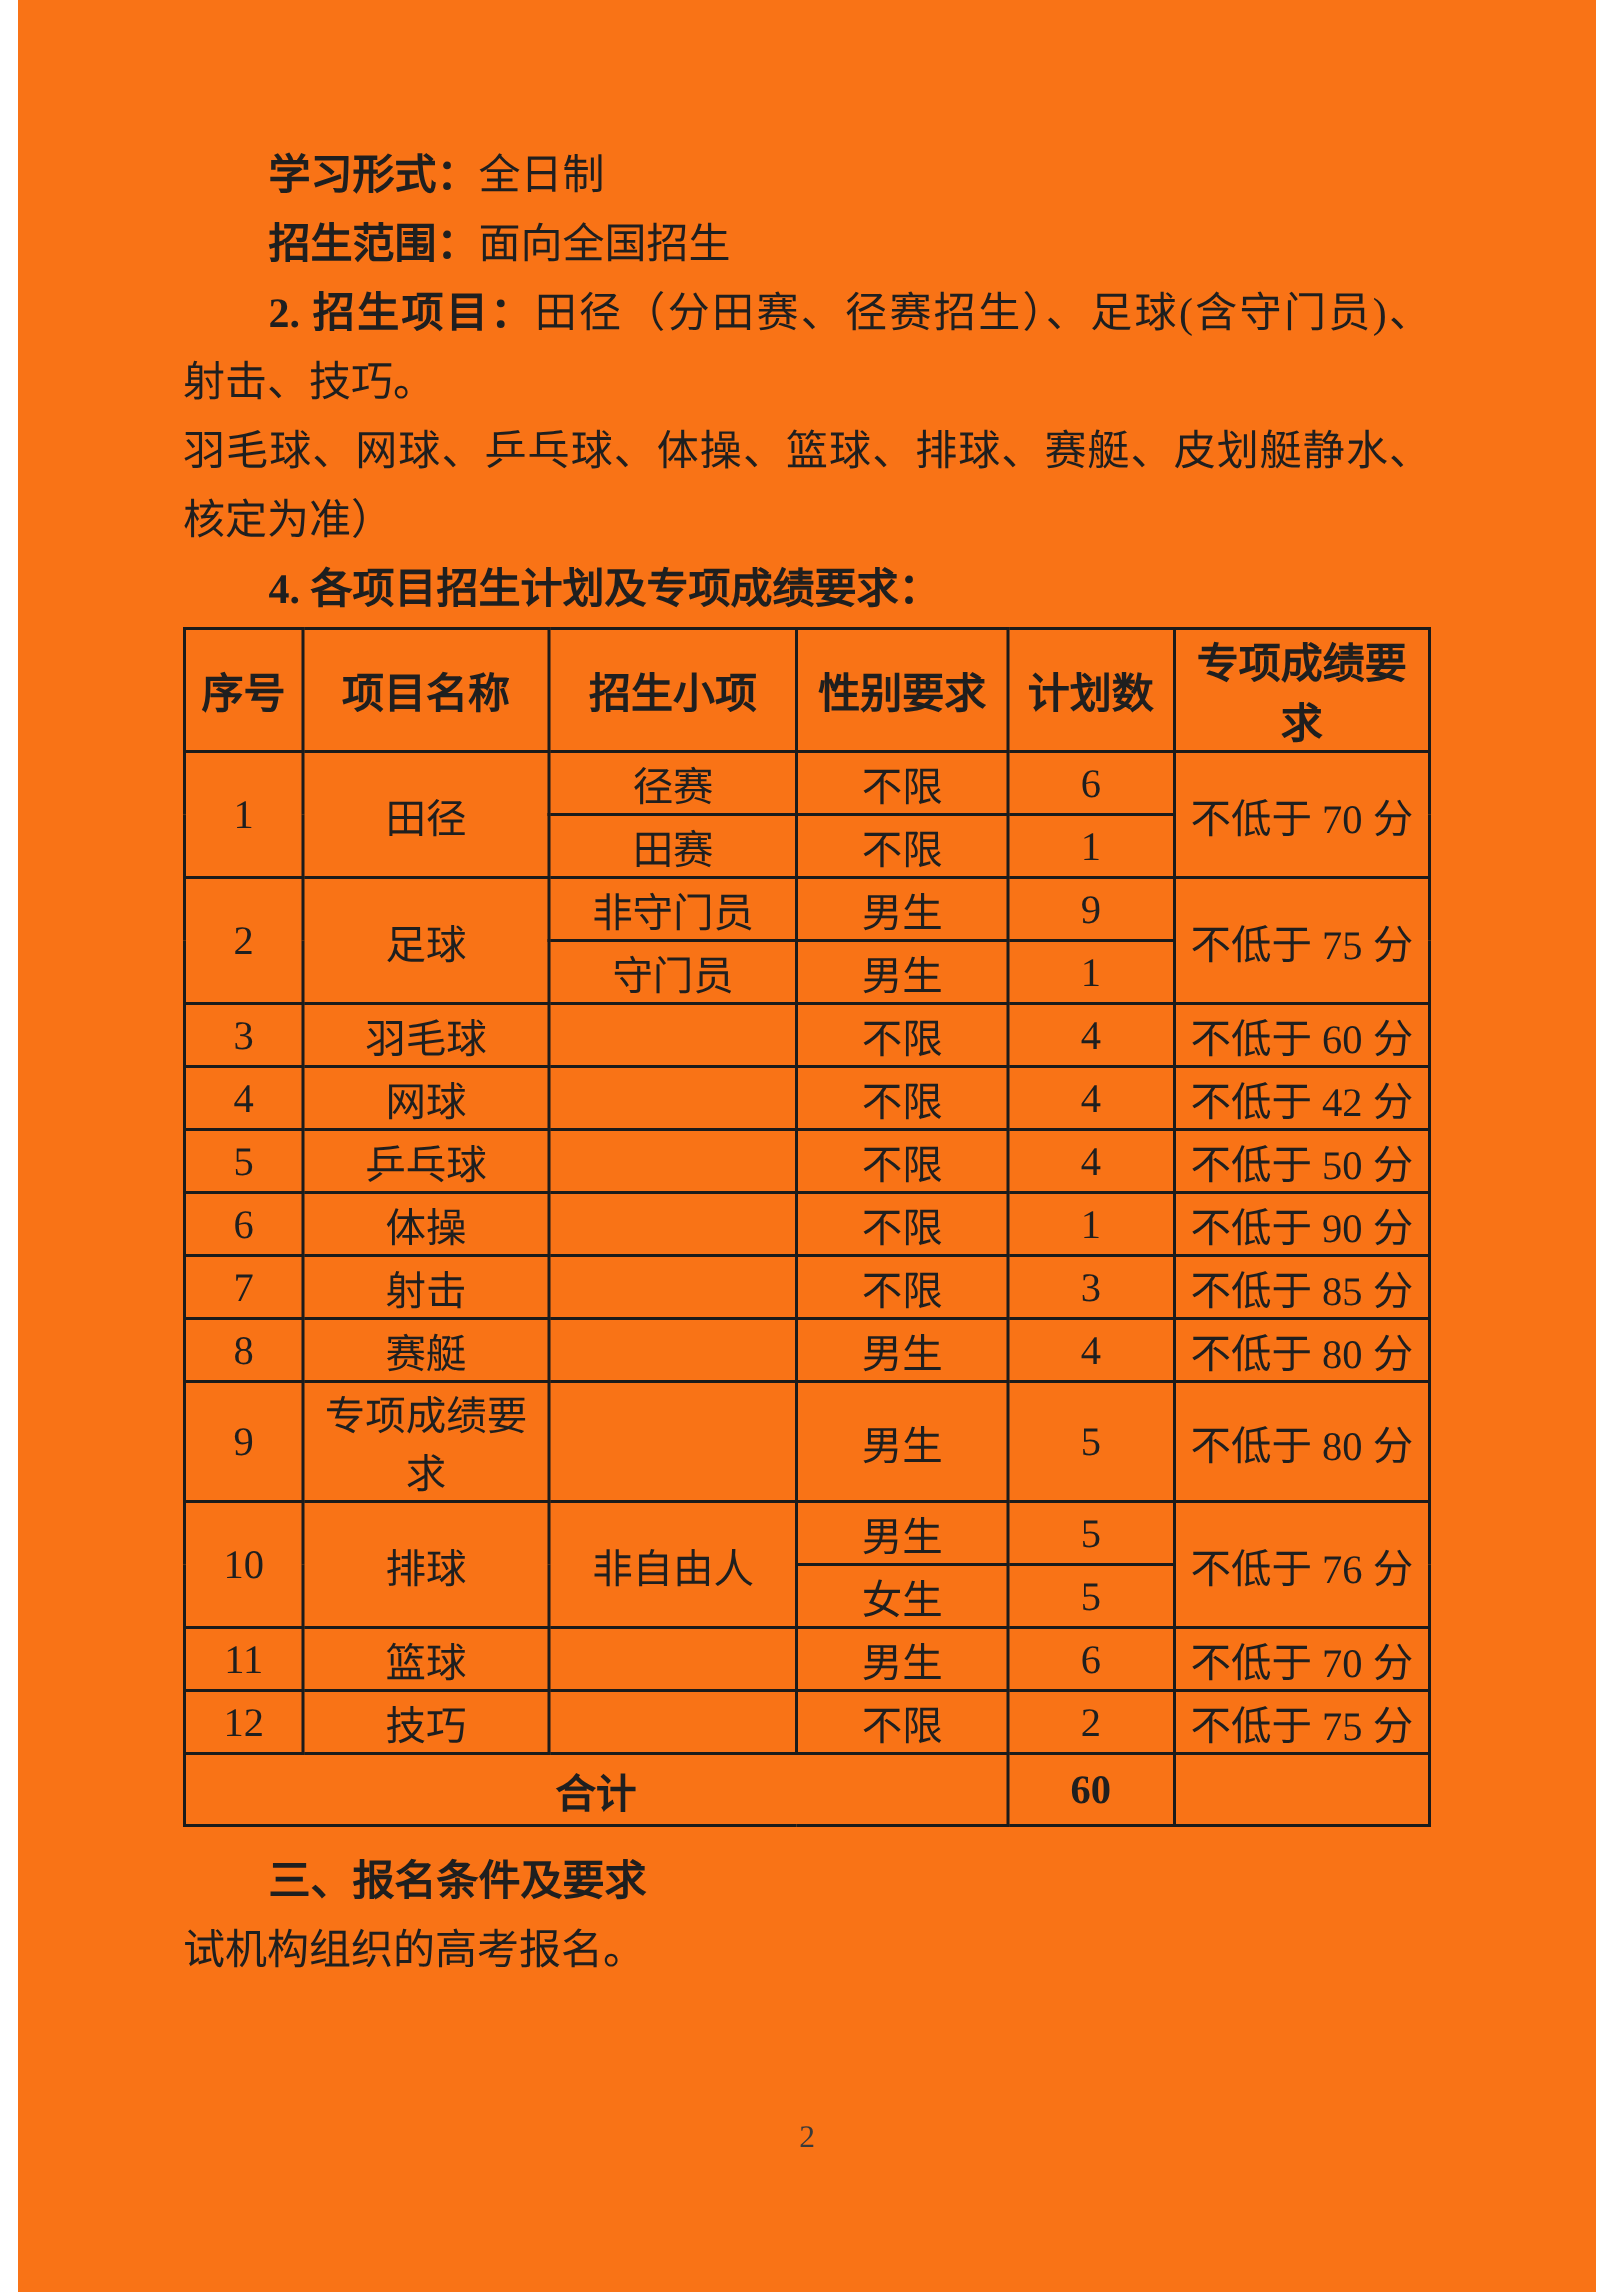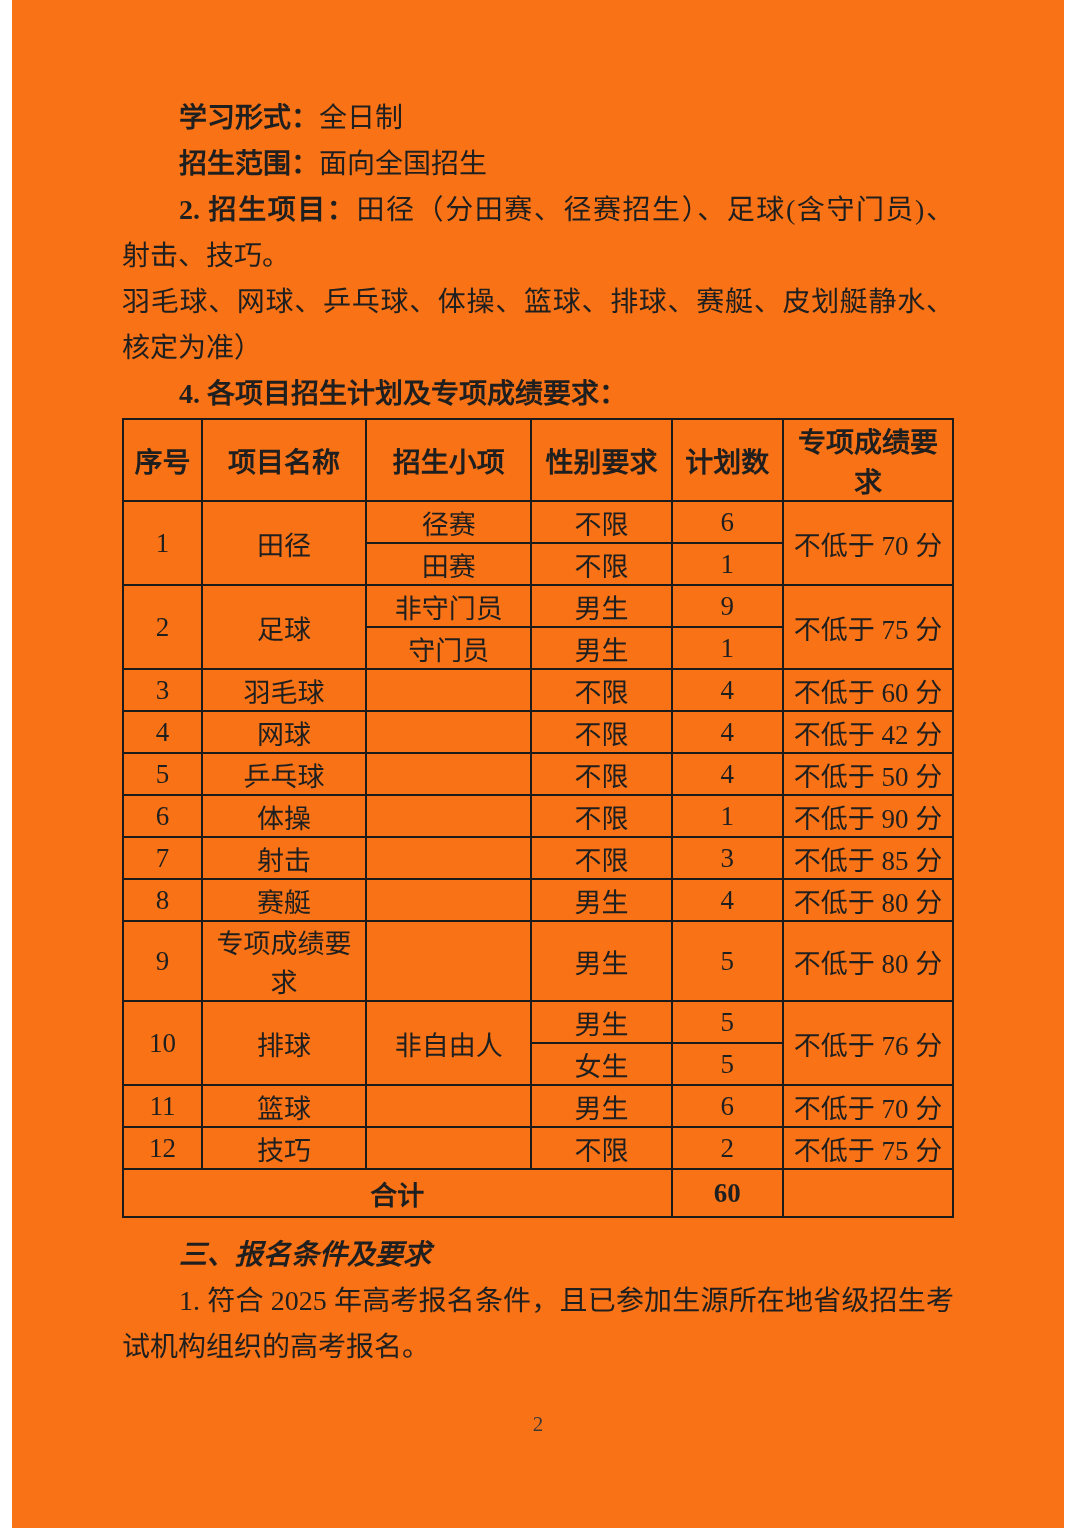--- a/index.html
+++ b/index.html
@@ -71,21 +71,20 @@
   table.plan tbody tr:last-child td {
     height: 46px;
   }
   table.plan td.bold {
     font-weight: 700;
     text-align: center;
   }
   
   .section-gap {
     margin-top: 14px;
-    font-style: italic;
   }
   .page-number {
     position: absolute;
     left: 0;
     top: 1412px;
     width: 100%;
     text-align: center;
     font-size: 21px;
     color: #3a3a3a;
   }
@@ -241,19 +240,18 @@
           <tr>
             <td colspan="4" class="bold">合计</td>
             <td class="bold">60</td>
             <td></td>
           </tr>
         </tbody>
     </table>
 
     <div class="line indent section-gap"><span class="b">三、报名条件及要求</span></div>
 
-    <div class="line indent jline"><span>1. 符合 2025 年高考报名条件，且已参加生源所在地省级招生考</span></div>
     <div class="line wrapline"><span>试机构组织的高考报名。</span></div>
 
   </div>
 
   <div class="page-number">2</div>
 </div>
 
 </body></html>

